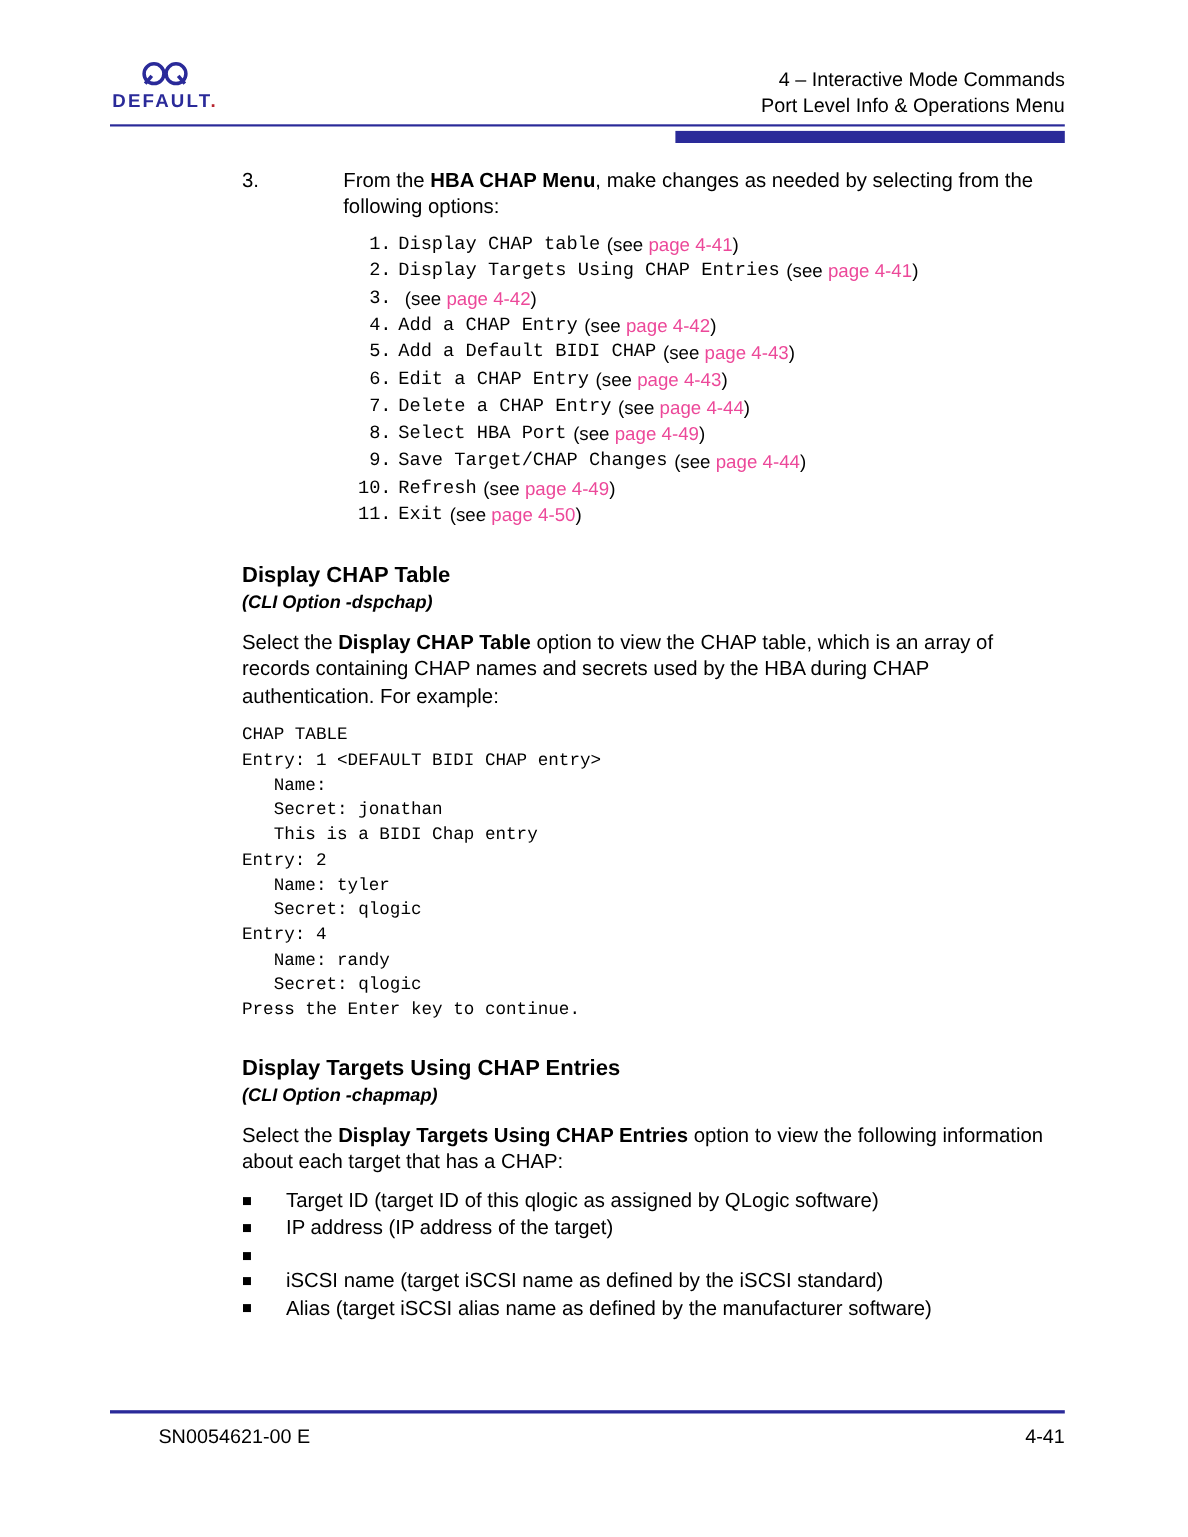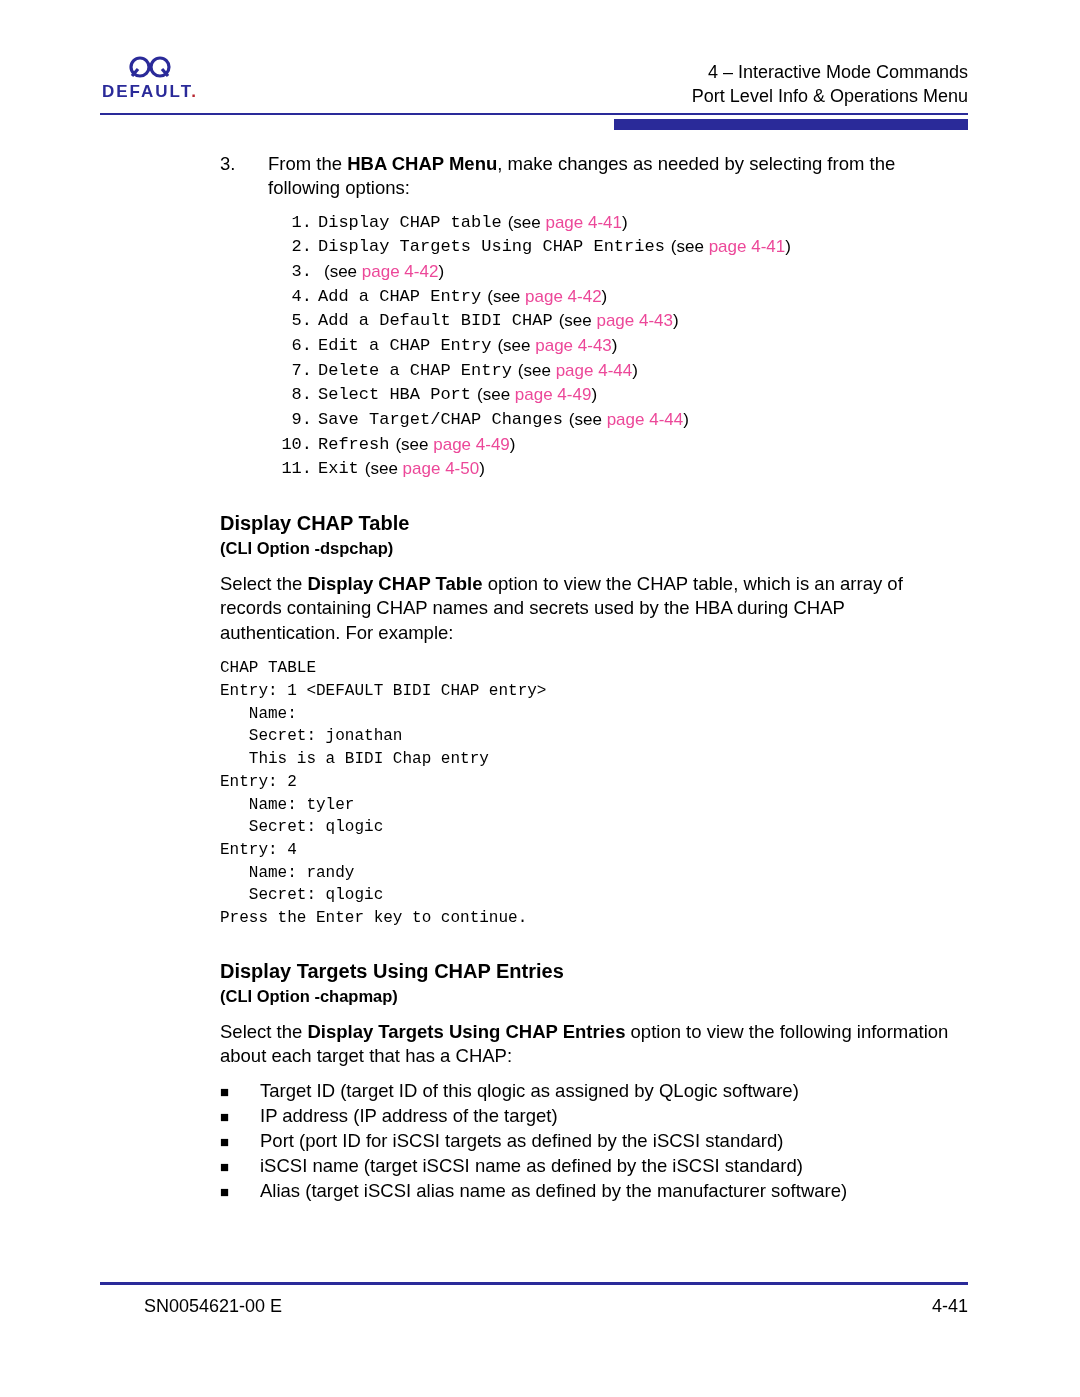--- a/index.html
+++ b/index.html
@@ -69,21 +69,21 @@
     top: 152px;
     font-size: 18.5px;
     line-height: 1.32;
   }
 
   .step {
     display: flex;
     gap: 24px;
   }
   .step-num { width: 24px; flex: none; }
-  .step-txt { flex: 1; }
+  .step-txt { flex: 1; margin-left: 44px; }
   .bold { font-weight: bold; }
 
   .menu-list {
     margin-top: 10px;
     font-family: "Courier New", Courier, monospace;
     font-size: 17px;
     line-height: 1.45;
   }
   .menu-list .row { display: flex; }
   .menu-list .num { width: 44px; text-align: right; padding-right: 6px; white-space: pre; }
@@ -93,20 +93,21 @@
 
   .h3 {
     font-weight: bold;
     font-size: 20px;
     margin-top: 28px;
   }
   .sub {
     font-weight: bold;
     font-size: 16.5px;
     margin-top: 2px;
+    font-style: italic;
   }
   .para {
     margin-top: 12px;
   }
 
   pre.codeblock {
     font-family: "Courier New", Courier, monospace;
     font-size: 16px;
     line-height: 1.42;
     margin: 12px 0 0 0;
@@ -265,21 +266,20 @@
         <li>
           <span class="bl">■</span>
           <span>Target ID (target ID of this qlogic as assigned by QLogic software)</span>
         </li>
         <li>
           <span class="bl">■</span>
           <span>IP address (IP address of the target)</span>
         </li>
         <li>
           <span class="bl">■</span>
-          <span>Port (port ID for iSCSI targets as defined by the iSCSI standard)</span>
         </li>
         <li>
           <span class="bl">■</span>
           <span>iSCSI name (target iSCSI name as defined by the iSCSI standard)</span>
         </li>
         <li>
           <span class="bl">■</span>
           <span>Alias (target iSCSI alias name as defined by the manufacturer software)</span>
         </li>
       </ul>

